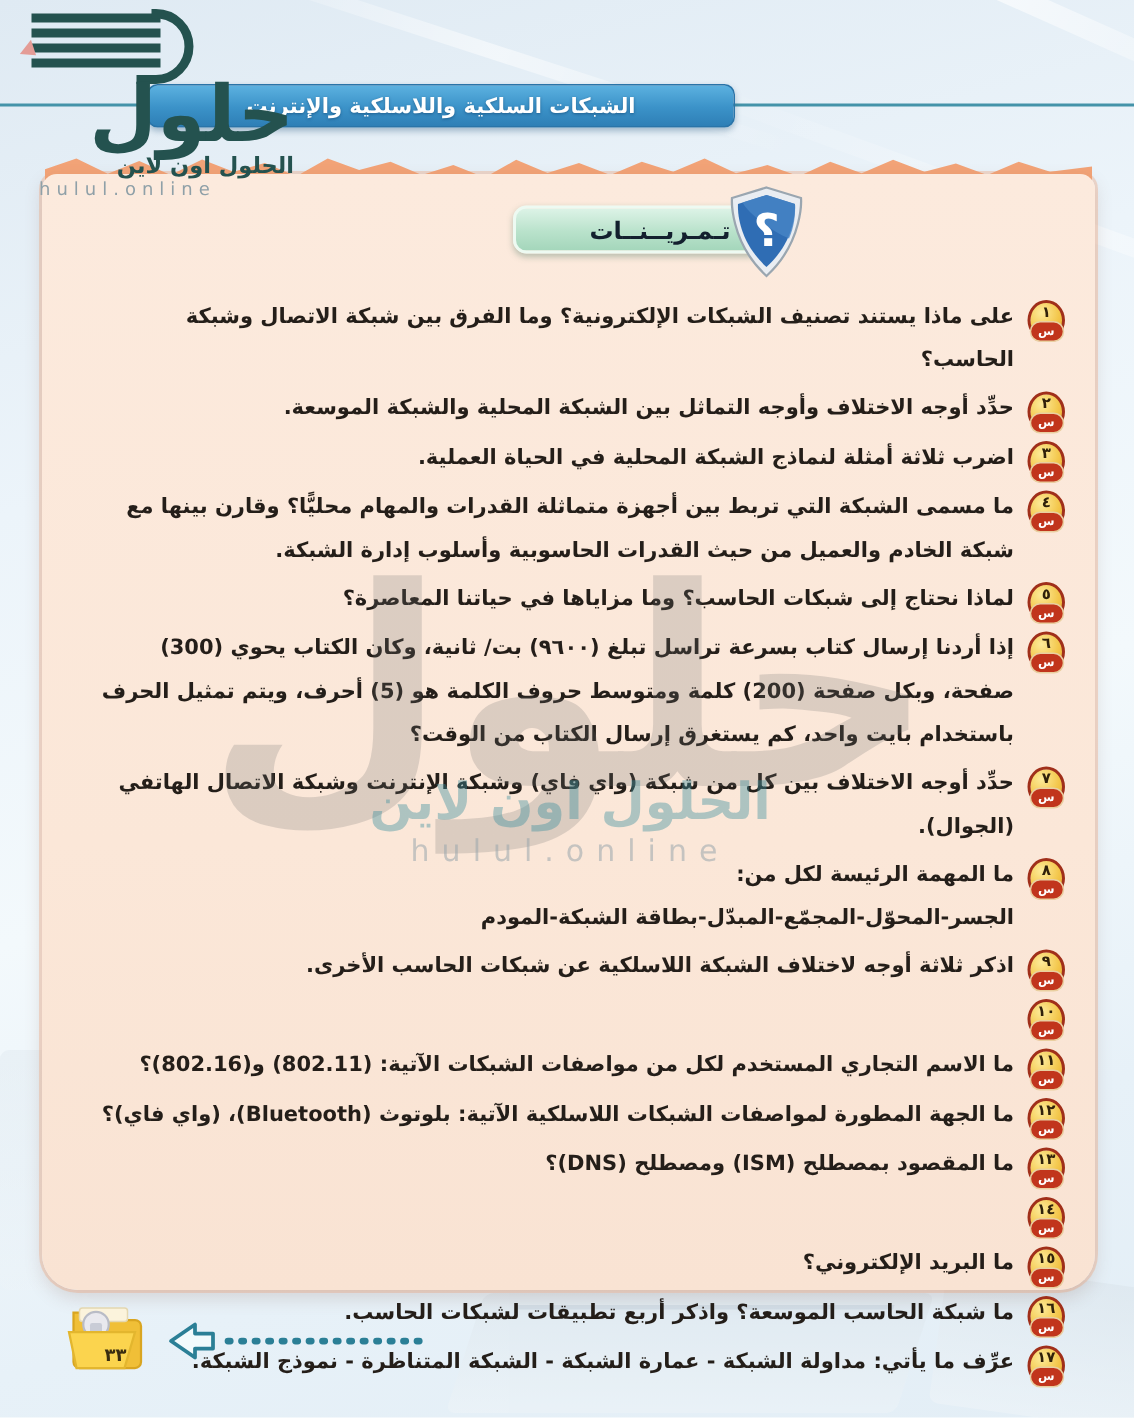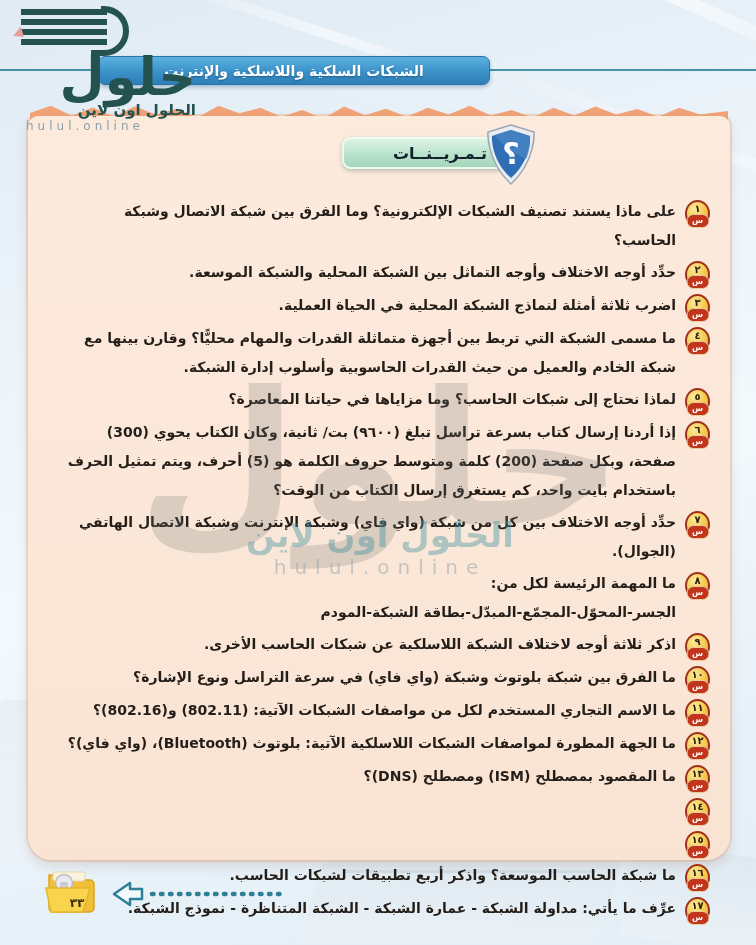--- a/index.html
+++ b/index.html
@@ -215,21 +215,20 @@
       <span class="q-seen">س</span>
     </span>
     <p class="q-text">اذكر ثلاثة أوجه لاختلاف الشبكة اللاسلكية عن شبكات الحاسب الأخرى.</p>
   </div>
 
   <div class="q-row">
     <span class="q-badge">
       <span class="q-num">١٠</span>
       <span class="q-seen">س</span>
     </span>
-    <p class="q-text">ما الفرق بين شبكة بلوتوث وشبكة (واي فاي) في سرعة التراسل ونوع الإشارة؟</p>
   </div>
 
   <div class="q-row">
     <span class="q-badge">
       <span class="q-num">١١</span>
       <span class="q-seen">س</span>
     </span>
     <p class="q-text">ما الاسم التجاري المستخدم لكل من مواصفات الشبكات الآتية: (802.11) و(802.16)؟</p>
   </div>
 
@@ -254,20 +253,21 @@
       <span class="q-num">١٤</span>
       <span class="q-seen">س</span>
     </span>
   </div>
 
   <div class="q-row">
     <span class="q-badge">
       <span class="q-num">١٥</span>
       <span class="q-seen">س</span>
     </span>
+    <p class="q-text">ما البريد الإلكتروني؟</p>
   </div>
 
   <div class="q-row">
     <span class="q-badge">
       <span class="q-num">١٦</span>
       <span class="q-seen">س</span>
     </span>
     <p class="q-text">ما شبكة الحاسب الموسعة؟ واذكر أربع تطبيقات لشبكات الحاسب.</p>
   </div>
 

